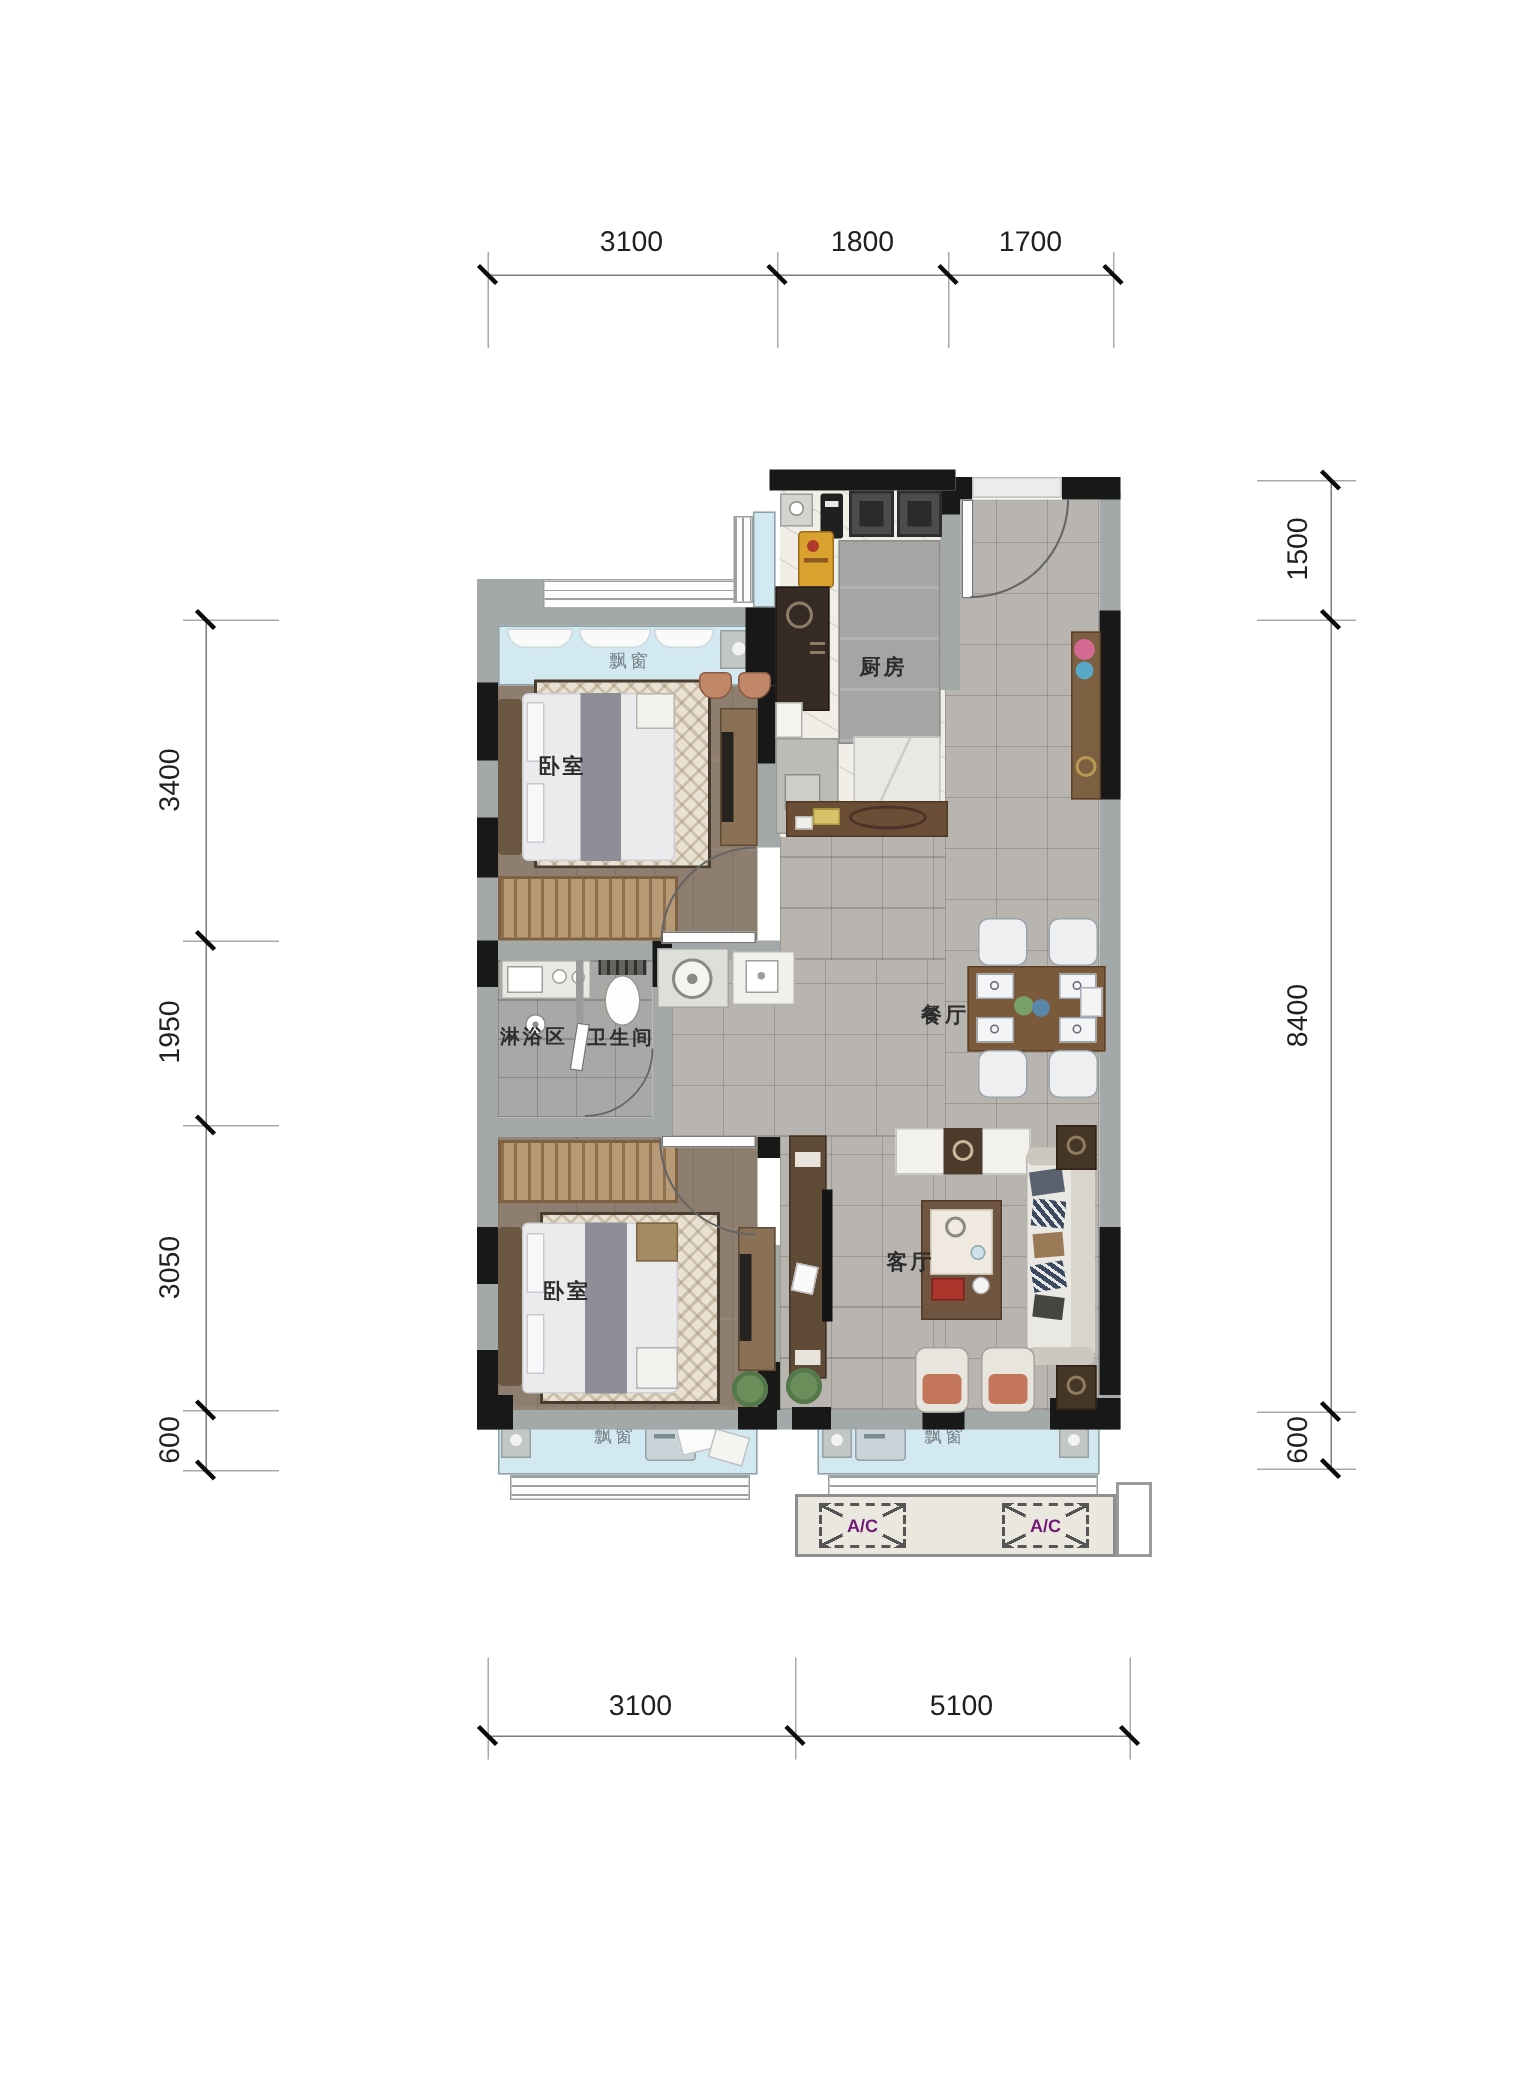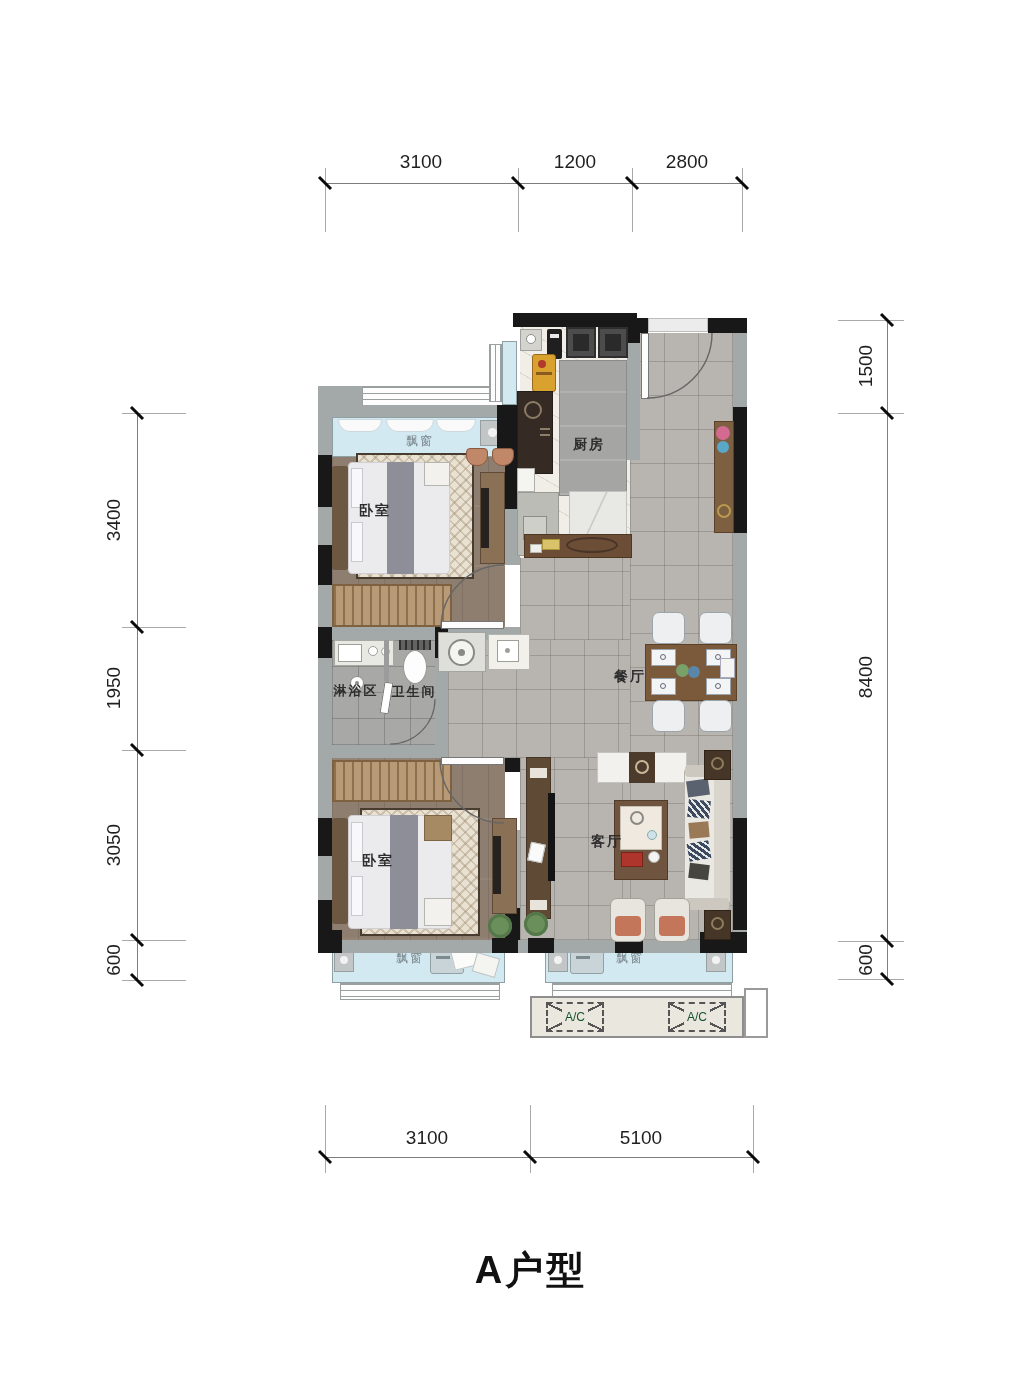--- a/index.html
+++ b/index.html
@@ -20,21 +20,21 @@
   .framev{background-image:repeating-linear-gradient(90deg,#9aa0a0 0 1px,transparent 1px 5px);}
   
   .rug{background:#e9e1d1;border:2px solid #473c2f;background-image:repeating-linear-gradient(45deg,rgba(140,120,90,.30) 0 2px,transparent 2px 8px),repeating-linear-gradient(-45deg,rgba(140,120,90,.30) 0 2px,transparent 2px 8px);}
   .ward{background:#b89b76;border:2px solid #7e6140;background-image:repeating-linear-gradient(90deg,rgba(90,60,30,.45) 0 2px,transparent 2px 9px);}
   .chairw{background:#edeff1;border:1.5px solid #9ba4ab;border-radius:7px;}
   .mat{background:#f2f4f6;border:1px solid #9aa4ac;}
   .ring{border-radius:50%;}
   
   .lb{font-size:14px;color:#2d2d2d;letter-spacing:2px;white-space:nowrap;transform:translate(-50%,-50%);font-weight:bold;}
   .lbg{font-size:12px;color:#79848a;letter-spacing:2px;white-space:nowrap;transform:translate(-50%,-50%);}
-  .lac{font-size:12px;color:#14532d;font-weight:normal;white-space:nowrap;transform:translate(-50%,-50%);background:#eae7df;padding:0 3px;}
+  .lac{font-size:12px;color:#701a75;font-weight:bold;white-space:nowrap;transform:translate(-50%,-50%);background:#eae7df;padding:0 3px;}
   
   .ln{background:#7d7d7d;}
   .ext{background:#a9a9a9;}
   .tk{width:17px;height:3px;background:#0b0b0b;transform:translate(-50%,-50%) rotate(45deg);}
   .dl{font-size:19px;color:#1f1f1f;white-space:nowrap;transform:translate(-50%,-50%);}
   .dlv{font-size:19px;color:#1f1f1f;white-space:nowrap;transform:translate(-50%,-50%) rotate(-90deg);}
   .acbox{border:2px dashed #555;background:
      linear-gradient(to top right,transparent calc(50% - 1px),#555 calc(50% - 1px) calc(50% + 1px),transparent calc(50% + 1px)),
      linear-gradient(to bottom right,transparent calc(50% - 1px),#555 calc(50% - 1px) calc(50% + 1px),transparent calc(50% + 1px));}
   .title{font-size:38px;color:#111;font-weight:bold;letter-spacing:3px;transform:translate(-50%,-50%);white-space:nowrap;}
@@ -47,22 +47,22 @@
   <div class="a ln" style="left:325px;top:183px;width:417px;height:1px"></div>
   <div class="a ext" style="left:325px;top:168px;width:1px;height:64px"></div>
   <div class="a ext" style="left:518px;top:168px;width:1px;height:64px"></div>
   <div class="a ext" style="left:632px;top:168px;width:1px;height:64px"></div>
   <div class="a ext" style="left:742px;top:168px;width:1px;height:64px"></div>
   <div class="a tk" style="left:325px;top:183px"></div>
   <div class="a tk" style="left:518px;top:183px"></div>
   <div class="a tk" style="left:632px;top:183px"></div>
   <div class="a tk" style="left:742px;top:183px"></div>
   <div class="a dl" style="left:421px;top:162px">3100</div>
-  <div class="a dl" style="left:575px;top:162px">1200</div>
-  <div class="a dl" style="left:687px;top:162px">2800</div>
+  <div class="a dl" style="left:575px;top:162px">1800</div>
+  <div class="a dl" style="left:687px;top:162px">1700</div>
 
   <div class="a ln" style="left:325px;top:1157px;width:428px;height:1px"></div>
   <div class="a ext" style="left:325px;top:1105px;width:1px;height:68px"></div>
   <div class="a ext" style="left:530px;top:1105px;width:1px;height:68px"></div>
   <div class="a ext" style="left:753px;top:1105px;width:1px;height:68px"></div>
   <div class="a tk" style="left:325px;top:1157px"></div>
   <div class="a tk" style="left:530px;top:1157px"></div>
   <div class="a tk" style="left:753px;top:1157px"></div>
   <div class="a dl" style="left:427px;top:1138px">3100</div>
   <div class="a dl" style="left:641px;top:1138px">5100</div>
@@ -314,15 +314,14 @@
   <div class="a" style="left:441px;top:621px;width:63px;height:8px;background:#fdfdfd;border:1px solid #777"></div>
   <div class="a" style="left:441px;top:757px;width:63px;height:8px;background:#fdfdfd;border:1px solid #777"></div>
 
   <svg class="a" style="left:0;top:0" width="1023" height="1400" viewBox="0 0 1023 1400">
     <path d="M 712 333 A 65 65 0 0 1 647 398" fill="none" stroke="#666" stroke-width="1.4"></path>
     <path d="M 504 565 A 63 63 0 0 0 441 628" fill="none" stroke="#666" stroke-width="1.4"></path>
     <path d="M 504 823 A 64 64 0 0 1 440 759" fill="none" stroke="#666" stroke-width="1.4"></path>
     <path d="M 390 744 A 45 45 0 0 0 435 699" fill="none" stroke="#666" stroke-width="1.2"></path>
   </svg>
 
-  <div class="a title" style="left:531px;top:1270px">A户型</div>
 
 </div>
 
 </body></html>

